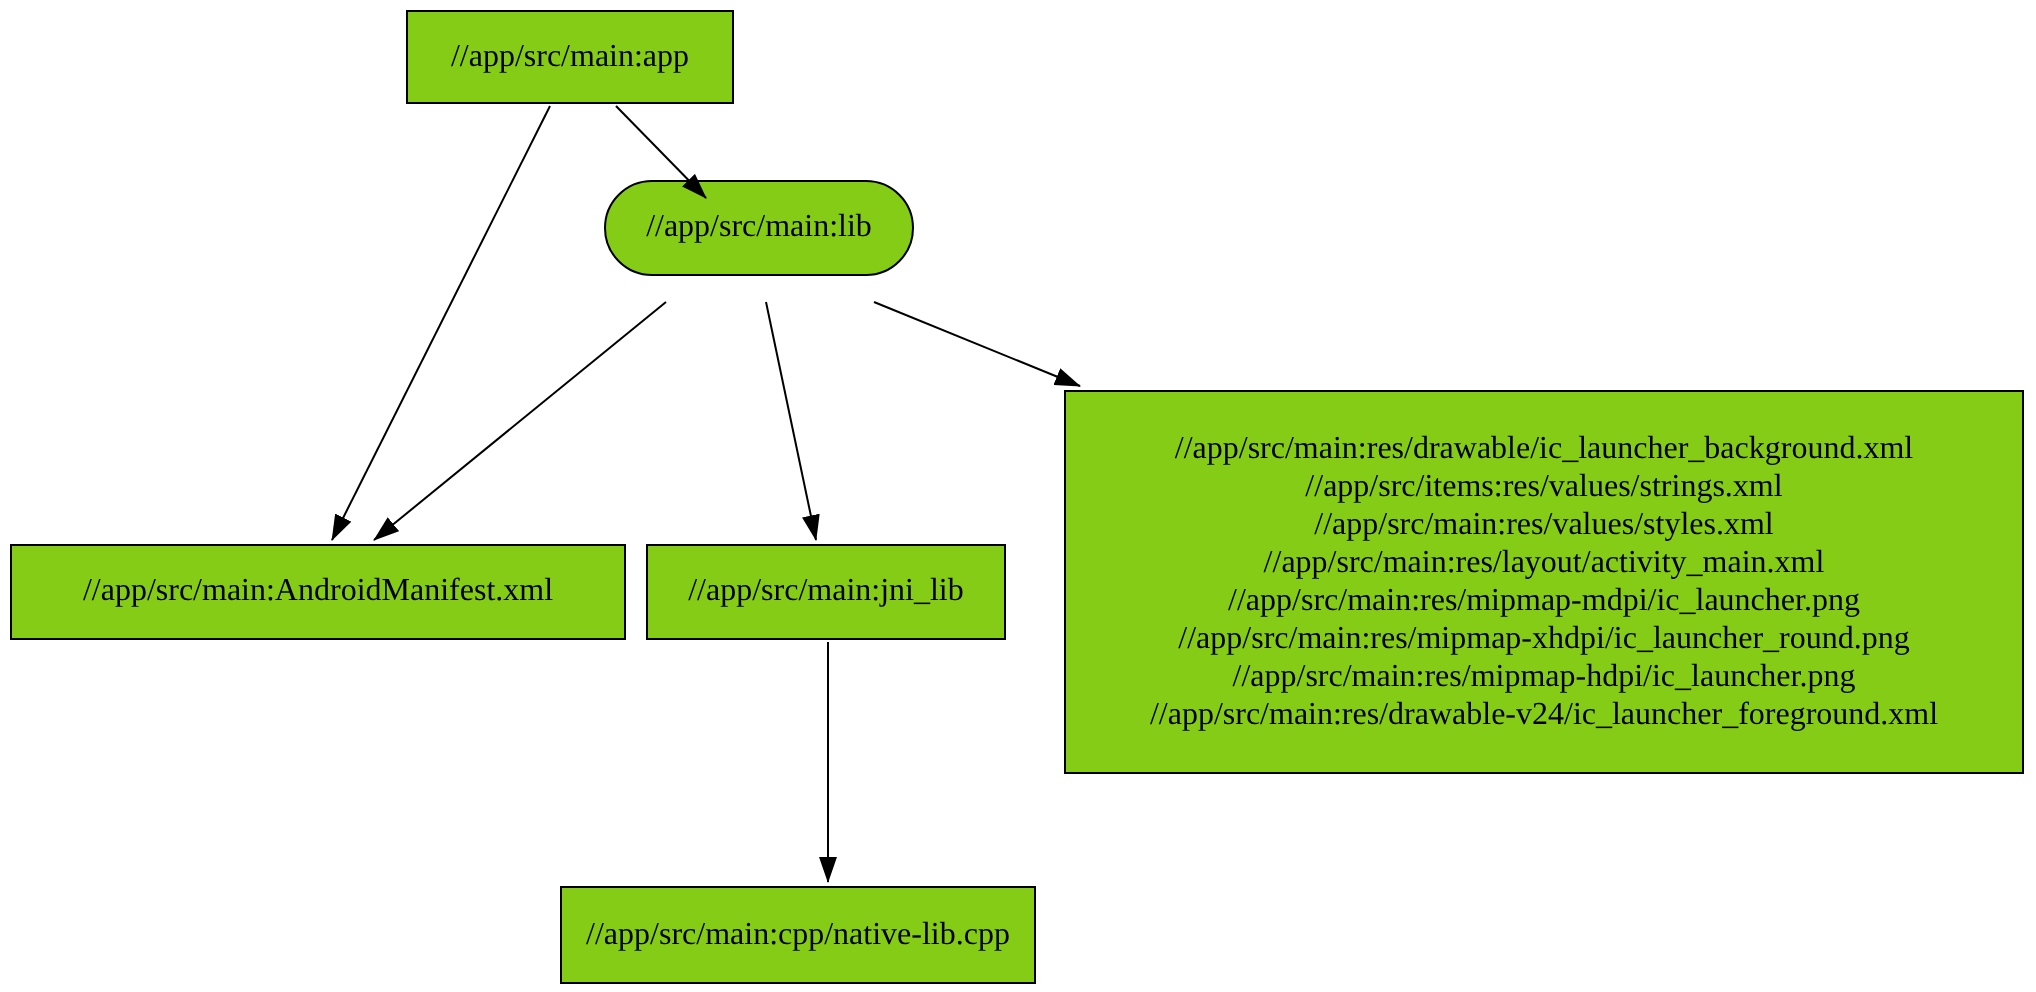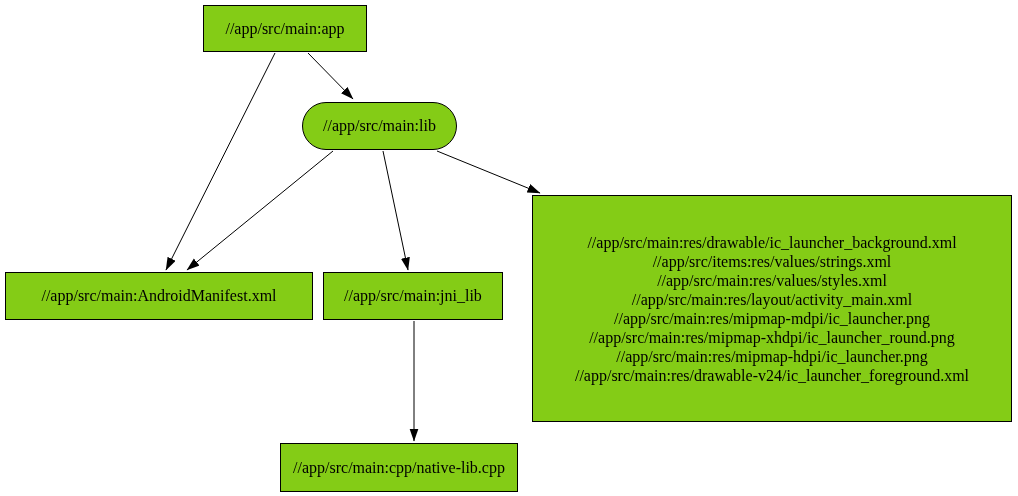--- a/index.html
+++ b/index.html
@@ -28,24 +28,24 @@
     font-size: 16px;
     white-space: nowrap;
   }
   .node.multi {
     flex-direction: column;
     justify-content: center;
     line-height: 19px;
     font-size: 16px;
   }
   #n-app        { left: 203px; top:   5px; width: 164px; height: 47px; }
-  #n-lib        { left: 302px; top: 102px; width: 155px; height: 48px; border-radius: 24px; }
+  #n-lib        { left: 302px; top: 90px; width: 155px; height: 48px; border-radius: 24px; }
   #n-manifest   { left:   5px; top: 272px; width: 308px; height: 48px; }
   #n-jnilib     { left: 323px; top: 272px; width: 180px; height: 48px; }
-  #n-resources  { left: 532px; top: 195px; width: 480px; height: 227px; justify-content: center; }
+  #n-resources  { left: 532px; top: 195px; width: 480px; height: 192px; justify-content: center; }
   #n-nativelib  { left: 280px; top: 443px; width: 238px; height: 49px; }
   svg.edges {
     position: absolute;
     left: 0;
     top: 0;
     pointer-events: none;
   }
   svg.edges line {
     stroke: #000000;
     stroke-width: 1;

